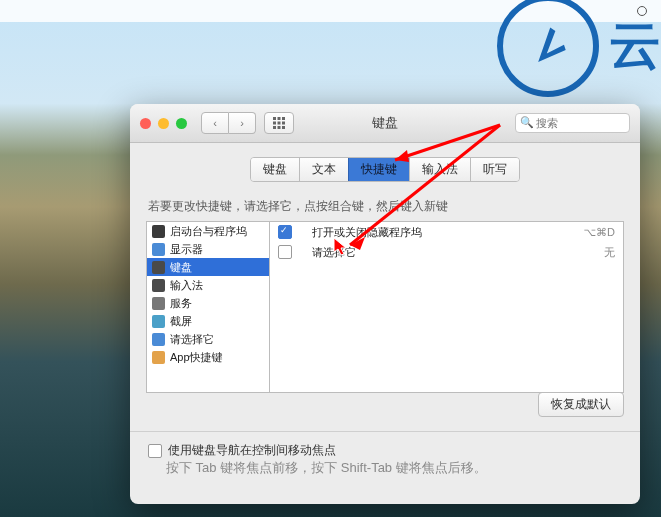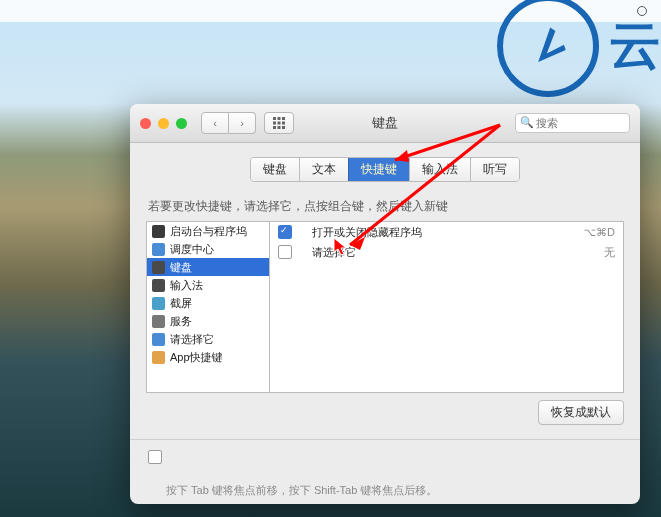--- a/index.html
+++ b/index.html
@@ -36,21 +36,21 @@
   .gridbtn{width:28px;height:20px;border:1px solid #b7b7b7;background:linear-gradient(#fff,#eee);border-radius:4px;margin-left:8px;display:flex;align-items:center;justify-content:center;color:#666;font-size:11px}
   .title{position:absolute;left:0;right:0;text-align:center;font-size:13px;color:#3a3a3a;pointer-events:none}
   .searchwrap{margin-left:auto;margin-right:10px;position:relative}
   .search{width:115px;height:20px;border:1px solid #c7c7c7;border-radius:4px;background:#fff;padding:0 6px 0 20px;font-size:11px;color:#777;box-sizing:border-box}
   .searchicon{position:absolute;left:5px;top:3px;font-size:11px;color:#888}
   
   .tabs{display:flex;justify-content:center;margin-top:14px}
   .tabgroup{display:flex;border-radius:4px;overflow:hidden;border:1px solid #bcbcbc}
   .tab{padding:3px 12px;font-size:12px;background:linear-gradient(#fdfdfd,#ededed);color:#333;border-left:1px solid #bcbcbc}
   .tab:first-child{border-left:none}
-  .tab.active{background:#3b79d6;color:#fef9c3;border-left-color:#2f62b3}
+  .tab.active{background:#3b79d6;color:#0f172a;border-left-color:#2f62b3}
   
   .body{flex:1;padding:10px 16px 0 16px;display:flex;flex-direction:column}
   .hint{font-size:12px;color:#5a5a5a;margin:6px 0 6px 2px}
   .panes{display:flex;gap:0;height:170px}
   .listbox{width:122px;height:170px;border:1px solid #bcbcbc;background:#fff;overflow:hidden}
   .li{display:flex;align-items:center;gap:5px;height:18px;padding:0 5px;font-size:11px;color:#222}
   .li .icon{width:13px;height:13px;border-radius:2px;display:inline-block;flex:none}
   .li.active{background:#2f6fd8;color:#fff}
   .ic-launch{background:#3a3a3a}
   .ic-display{background:#4a8bd6}
@@ -63,26 +63,26 @@
   .ic-access{background:#4a8bd6}
   .ic-app{background:#e3a24a}
   .rightbox{flex:1;height:170px;border:1px solid #bcbcbc;border-left:none;background:#fff;position:relative}
   .row{display:flex;align-items:center;height:20px;padding:0 8px;font-size:11px;gap:20px}
   .chk{width:12px;height:12px;border:1px solid #9a9a9a;border-radius:2px;background:#fff;position:relative;flex:none}
   .chk.on{background:#3b79d6;border-color:#3b79d6}
   .chk.on:after{content:"✓";color:#fff;font-size:9px;position:absolute;top:-1px;left:1px}
   .row .label{flex:1}
   .row .sc{color:#8a8a8a;font-size:11px}
   
-  .restore{align-self:flex-end;margin-top:9px}
+  .restore{align-self:flex-end;margin-top:1px}
   .macbtn{border:1px solid #bcbcbc;background:linear-gradient(#fff,#ececec);border-radius:4px;padding:3px 12px;font-size:12px;color:#333}
   
   .divider{height:1px;background:#cfcfcf;margin:14px -16px 10px -16px}
   .checkboxline{display:flex;align-items:center;gap:6px;font-size:12px;color:#333;margin-left:2px}
-  .subhint{font-size:11px;color:#8a8a8a;margin:19px 0 0 20px}
+  .subhint{font-size:13px;color:#8a8a8a;margin:0 0 0 20px}
   .footer{display:flex;justify-content:flex-end;align-items:center;gap:6px;padding:10px 14px}
   .helpbtn{width:20px;height:20px;border:1px solid #bcbcbc;border-radius:50%;background:linear-gradient(#fff,#ececec);font-size:12px;color:#555;display:flex;align-items:center;justify-content:center}
   
   .arrow{position:absolute;pointer-events:none}
   .arrow line{stroke:#ff0000;stroke-width:3}
   .arrow polygon{fill:#ff0000}
 </style>
 </head>
 <body>
 
@@ -146,38 +146,38 @@
     <div class="body">
       <div class="hint">若要更改快捷键，请选择它，点按组合键，然后键入新键</div>
 
       <div class="panes">
         <div class="listbox" id="sidebar">
             <div class="li">
               <span class="icon ic-launch"></span>
               <span>启动台与程序坞</span>
             </div>
             <div class="li">
-              <span class="icon ic-mission"></span>
-              <span>调度中心</span>
+              <span class="icon ic-display"></span>
+              <span>显示器</span>
             </div>
             <div class="li active">
               <span class="icon ic-keyboard"></span>
               <span>键盘</span>
             </div>
             <div class="li">
               <span class="icon ic-input"></span>
               <span>输入法</span>
             </div>
             <div class="li">
+              <span class="icon ic-services"></span>
+              <span>服务</span>
+            </div>
+            <div class="li">
               <span class="icon ic-screenshot"></span>
               <span>截屏</span>
-            </div>
-            <div class="li">
-              <span class="icon ic-services"></span>
-              <span>服务</span>
             </div>
             <div class="li">
               <span class="icon ic-access"></span>
               <span>请选择它</span>
             </div>
             <div class="li">
               <span class="icon ic-app"></span>
               <span>App快捷键</span>
             </div>
           </div>
@@ -196,20 +196,21 @@
       </div>
 
       <div class="restore">
         <button class="macbtn">恢复成默认</button>
       </div>
 
       <div class="divider"></div>
 
       <div class="checkboxline">
         <span class="chk"></span>
+        <span>使用键盘导航在控制间移动焦点</span>
       </div>
       <div class="subhint">按下 Tab 键将焦点前移，按下 Shift-Tab 键将焦点后移。</div>
     </div>
 
   </div>
 
   <svg class="arrow" style="left:0;top:0" width="661" height="517">
     <g>
       <line x1="500" y1="125" x2="395" y2="160"></line>
       <polygon points="395,160 407,150 409,162"></polygon>

